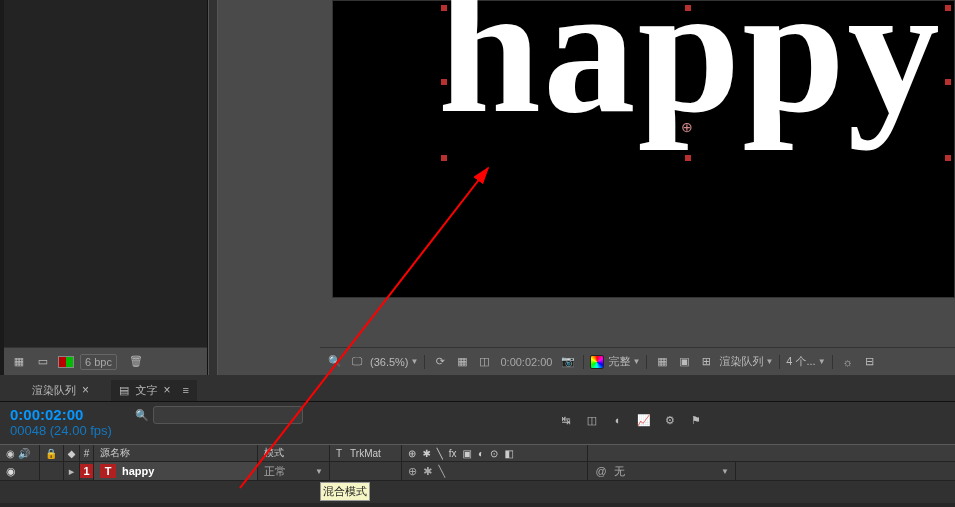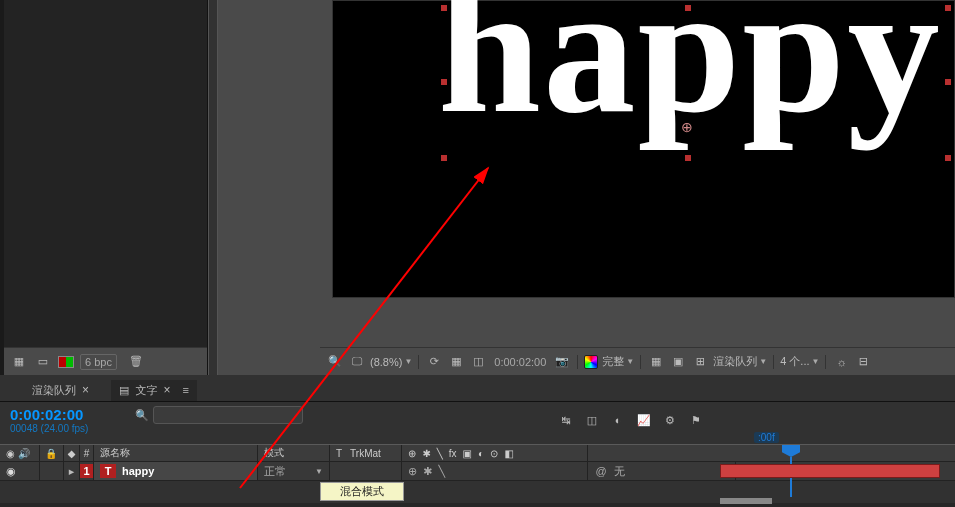--- a/index.html
+++ b/index.html
@@ -37,21 +37,21 @@
 
 
 .bottom-area { height: 128px; background: #313131; position: relative; }
 .tab-row { height: 26px; display: flex; align-items: center; padding: 4px 8px 0 24px; gap: 14px; background: #313131; }
 .tab { display: inline-flex; align-items: center; gap: 6px; padding: 3px 8px; color: #bbb; }
 .tab.active { background: #272727; }
 .tab .closer { font-size: 12px; }
 .tab-underline { height: 1px; background: #111; }
 .tl-left { width: 128px; padding: 4px 6px 0 10px; position: relative; }
 .timecode { color: #0696ff; font-size: 15px; font-weight: 600; }
-.subline { color: #0696ff; font-size: 10px; opacity: .7; }
+.subline { color: #0696ff; font-size: 13px; opacity: .7; }
 .tl-search-wrap { position: absolute; left: 135px; top: 4px; display: flex; align-items: center; gap: 4px; }
 .tl-search { width: 150px; height: 18px; background: #3b3b3b; border: 1px solid #555; border-radius: 3px; }
 
 .tl-columns { position: absolute; left: 0; right: 0; top: 42px; height: 60px; }
 .col-head { height: 18px; background: #3c3c3c; border-top: 1px solid #5a5a5a; border-bottom: 1px solid #222; display: flex; align-items: center; font-size: 10px; color: #ccc; }
 .col-head > div, .layer-row > div { border-right: 1px solid #222; height: 100%; display: flex; align-items: center; }
 
 .c-vis { width: 40px; padding-left: 6px; gap: 4px; }
 .c-lock { width: 24px; justify-content: center; }
 .c-bull { width: 16px; justify-content: center; }
@@ -77,21 +77,21 @@
 .track-aux-area { position: absolute; left: 500px; right: 240px; top: 8px; height: 20px; display: flex; align-items: center; gap: 8px; justify-content: flex-end; padding-right: 10px; }
 .ruler { height: 18px; background: #3c3c3c; border-top: 1px solid #5a5a5a; border-bottom: 1px solid #222; position: relative; }
 .playhead { position: absolute; top: 0; left: 62px; width: 18px; height: 12px; background: #1e7bd8; clip-path: polygon(0 0, 100% 0, 100% 60%, 50% 100%, 0 60%); }
 .playhead-line { position: absolute; top: 12px; left: 70px; width: 2px; height: 40px; background: #1e7bd8; }
 .ruler-label { position: absolute; top: -13px; left: 34px; color: #1e7bd8; font-size: 10px; background: #1b3a55; padding: 0 4px; border-radius: 2px; }
 .track-row { height: 19px; position: relative; }
 .timeline-bar { position: absolute; left: 0; top: 2px; height: 14px; width: 220px; background: #cf4040; border: 1px solid #7a1b1b; }
 .scroll-stub { position: absolute; bottom: 0; left: 0; height: 6px; width: 52px; background: #888; }
 
 
-.tooltip { position: absolute; left: 320px; bottom: 2px; background: #f5f5c6; color: #222; border: 1px solid #999; padding: 1px 19px; font-size: 11px; }
+.tooltip { position: absolute; left: 320px; bottom: 2px; background: #f5f5c6; color: #222; border: 1px solid #999; padding: 1px 2px; font-size: 11px; }
 
 
 .annot-svg { position: absolute; left: 0; top: 0; pointer-events: none; }
 .chev { font-size: 8px; color: #aaa; }
 </style>
 </head>
 <body>
 
 <div class="top-area">
   <div class="left-dark"></div>
@@ -120,21 +120,21 @@
       <div class="sel-handle" style="left:352px; top:154px"></div>
       <div class="sel-handle" style="left:612px; top:154px"></div>
       <div class="sel-handle" style="left:108px; top:78px"></div>
       <div class="sel-handle" style="left:612px; top:78px"></div>
     </div>
 
     <div class="comp-toolbar">
       <span class="tb-btn">🔍</span>
       <span class="tb-btn">🖵</span>
       <span class="tb-drop">
-        <span>(8.8%)</span>
+        <span>(36.5%)</span>
         <span class="chev">▼</span>
       </span>
       <span class="tb-sep"></span>
       <span class="tb-btn">⟳</span>
       <span class="tb-btn">▦</span>
       <span class="tb-btn">◫</span>
       <span class="tb-text">0:00:02:00</span>
       <span class="tb-btn">📷</span>
       <span class="tb-sep"></span>
       <span class="tb-swatch"></span>
@@ -263,31 +263,20 @@
             <span></span>
         </div>
         <div class="c-par">
           <span class="at">@</span>
           <span>无</span>
           <span class="chev">▼</span>
         </div>
       </div>
     </div>
 
-    <div class="track-area">
-      <div class="ruler">
-        <span class="ruler-label">:00f</span>
-        <div class="playhead"></div>
-        <div class="playhead-line"></div>
-      </div>
-      <div class="track-row">
-        <div class="timeline-bar"></div>
-      </div>
-      <div class="scroll-stub"></div>
-    </div>
   </div>
 
   <div class="tooltip">混合模式</div>
 </div>
 
 <svg class="annot-svg" width="955" height="507">
   <defs>
     <marker id="ah" markerWidth="10" markerHeight="10" refX="8" refY="3" orient="auto">
       <path d="M0,0 L0,6 L9,3 z" fill="#ff0000"></path>
     </marker>

